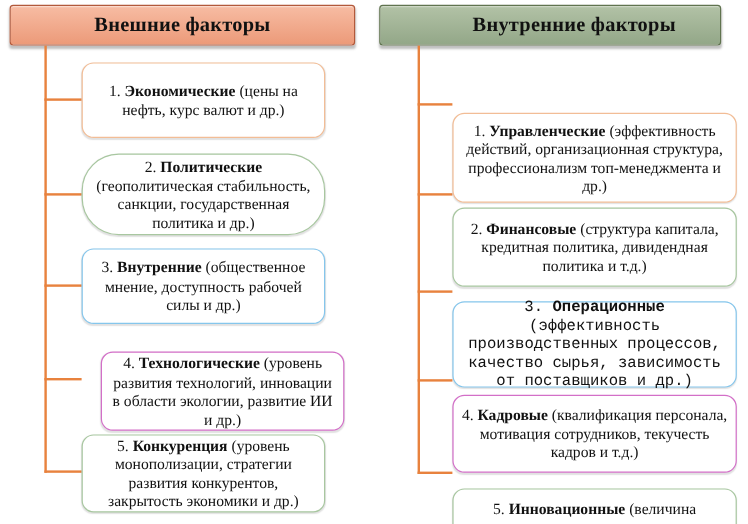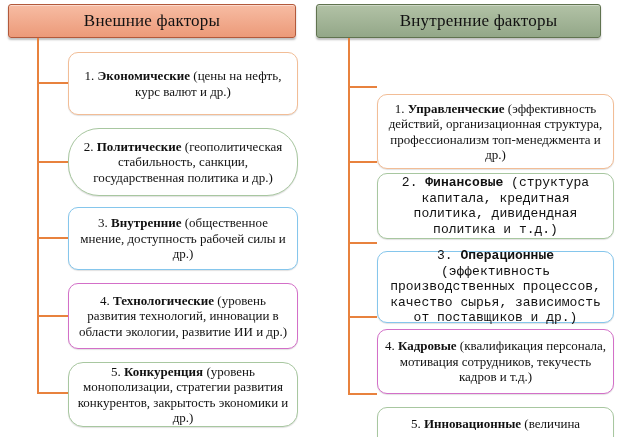--- a/index.html
+++ b/index.html
@@ -9,21 +9,21 @@
     background:#ffffff;
     font-family:"Liberation Serif","DejaVu Serif",serif;
     color:var(--text,#111);
     overflow:hidden;
   }
   .header{
     position:absolute;
     height:34px;
     border-radius:3px;
     display:flex;align-items:center;justify-content:center;
-    font-weight:normal;
+    font-weight:bold;
     font-size:17px;
     letter-spacing:.2px;
     box-sizing:border-box;
   }
   .header-ext{
     left:8px;top:4px;width:288px;
     background:linear-gradient(to bottom,var(--hdr-ext-top),var(--hdr-ext-bottom));
     border:1px solid var(--hdr-ext-border);
     box-shadow:0 2px 2px rgba(0,0,0,.25), inset 0 1px 0 rgba(255,255,255,.45);
   }
@@ -37,21 +37,21 @@
   .box{
     position:absolute;
     background:#ffffff;
     border:1.6px solid #cccccc; 
     border-radius:10px;
     box-sizing:border-box;
     display:flex;align-items:center;justify-content:center;
     padding:2px 6px;
     box-shadow:0 1px 1px rgba(0,0,0,.12);
   }
-  .box-ext{left:68px;width:230px;}
+  .box-ext{left:68px;width:203px;}
   .box-int{left:377px;width:237px;margin-top:44px;}
   .box-text{
     text-align:center;
     font-size:13px;
     line-height:15.5px;
   }
   .vline,.hstub{
     position:absolute;
     background:var(--connector,#e8823e);
   }
@@ -89,28 +89,28 @@
         <span>(геополитическая стабильность, санкции, государственная политика и др.)</span>
       </div>
     </div>
     <div class="box box-ext" style="top: 207px; height: 63px; border-color: rgb(133, 198, 236);">
       <div class="box-text">
         <span>3.</span>
         <b>Внутренние</b>
         <span>(общественное мнение, доступность рабочей силы и др.)</span>
       </div>
     </div>
-    <div class="box box-ext" style="top: 283px; height: 66px; border-color: rgb(211, 111, 200);">
+    <div class="box box-ext" style="top: 293px; height: 66px; border-color: rgb(211, 111, 200); margin-left: 16px;">
       <div class="box-text">
         <span>4.</span>
         <b>Технологические</b>
         <span>(уровень развития технологий, инновации в области экологии, развитие ИИ и др.)</span>
       </div>
     </div>
-    <div class="box box-ext" style="top: 362px; height: 65px; border-color: rgb(168, 199, 160); border-radius: 15px;">
+    <div class="box box-ext" style="top: 362px; height: 65px; border-color: rgb(168, 199, 160);">
       <div class="box-text">
         <span>5.</span>
         <b>Конкуренция</b>
         <span>(уровень монополизации, стратегии развития конкурентов, закрытость экономики и др.)</span>
       </div>
     </div>
   </div>
 
   <div>
     <div class="header header-int">
@@ -124,21 +124,21 @@
     <div class="hstub" style="left:348px;top:316px;width:29px"></div>
     <div class="hstub" style="left:348px;top:393px;width:29px"></div>
 
     <div class="box box-int" style="top: 50px; height: 75px; border-color: rgb(242, 189, 150);">
       <div class="box-text">
         <span>1.</span>
         <b>Управленческие</b>
         <span>(эффективность действий, организационная структура, профессионализм топ-менеджмента и др.)</span>
       </div>
     </div>
-    <div class="box box-int" style="top: 129px; height: 66px; border-color: rgb(168, 199, 160); font-family: Liberation Mono, monospace;">
+    <div class="box box-int" style="top: 129px; height: 66px; border-color: rgb(168, 199, 160);">
       <div class="box-text">
         <span>2.</span>
         <b>Финансовые</b>
         <span>(структура капитала, кредитная политика, дивидендная политика и т.д.)</span>
       </div>
     </div>
     <div class="box box-int" style="top: 207px; height: 72px; border-color: rgb(133, 198, 236); font-family: Liberation Mono, monospace;">
       <div class="box-text">
         <span>3.</span>
         <b>Операционные</b>

